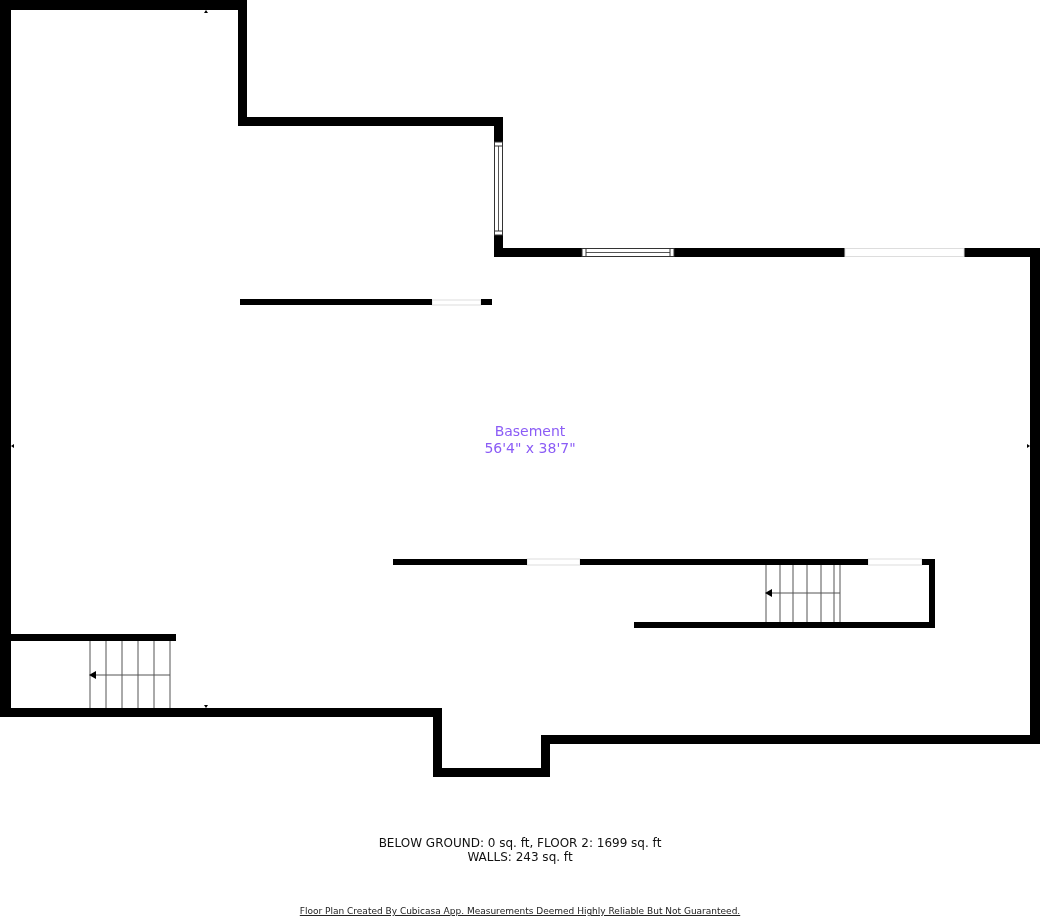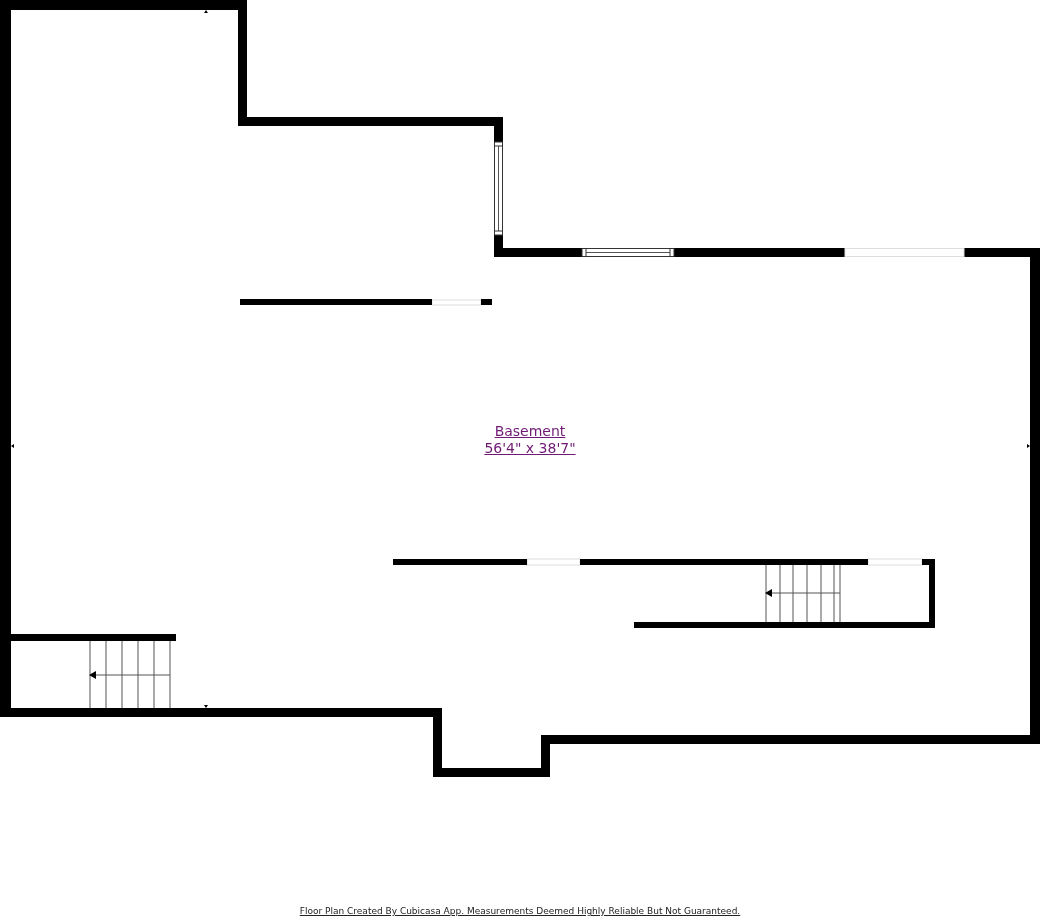--- a/index.html
+++ b/index.html
@@ -1,18 +1,18 @@
 <!DOCTYPE html>
 <html><head>
   <meta charset="utf-8">
   <style>
     html, body { margin: 0; padding: 0; background: #ffffff; }
     body { width: 1040px; height: 920px; position: relative; overflow: hidden; font-family: "DejaVu Sans", sans-serif; color: #111; }
     #plan { position: absolute; left: 0; top: 0; width: 1040px; height: 800px; }
-    .room-label { position: absolute; left: 430px; top: 423px; width: 200px; text-align: center; font-size: 14px; line-height: 17px; color: #701a75; text-decoration: underline; }
+    .room-label { position: absolute; left: 430px; top: 423px; width: 200px; text-align: center; font-size: 14px; line-height: 17px; color: #8b5cf6; }
     .summary { position: absolute; left: 0; top: 836px; width: 1040px; text-align: center; font-size: 12px; line-height: 14px; color: #111; }
     .summary .total { font-weight: bold; }
     .footer { position: absolute; left: 0; top: 906px; width: 1040px; text-align: center; font-size: 9px; line-height: 11px; color: #222; text-decoration: underline; }
   </style>
 </head>
 <body>
 
 <svg id="plan" viewBox="0 0 1040 800" xmlns="http://www.w3.org/2000/svg">
   <g fill="#000">
 
@@ -107,15 +107,17 @@
     <polygon points="1030,446 1027,444 1027,448"></polygon>
   </g>
 </svg>
 
 <div class="room-label">
   <div>Basement</div>
   <div>56'4" x 38'7"</div>
 </div>
 
 <div class="summary">
+  <div>BELOW GROUND: 0 sq. ft, FLOOR 2: 1699 sq. ft</div>
+  <div>WALLS: 243 sq. ft</div>
 </div>
 
 <div class="footer">Floor Plan Created By Cubicasa App. Measurements Deemed Highly Reliable But Not Guaranteed.</div>
 
 </body></html>

